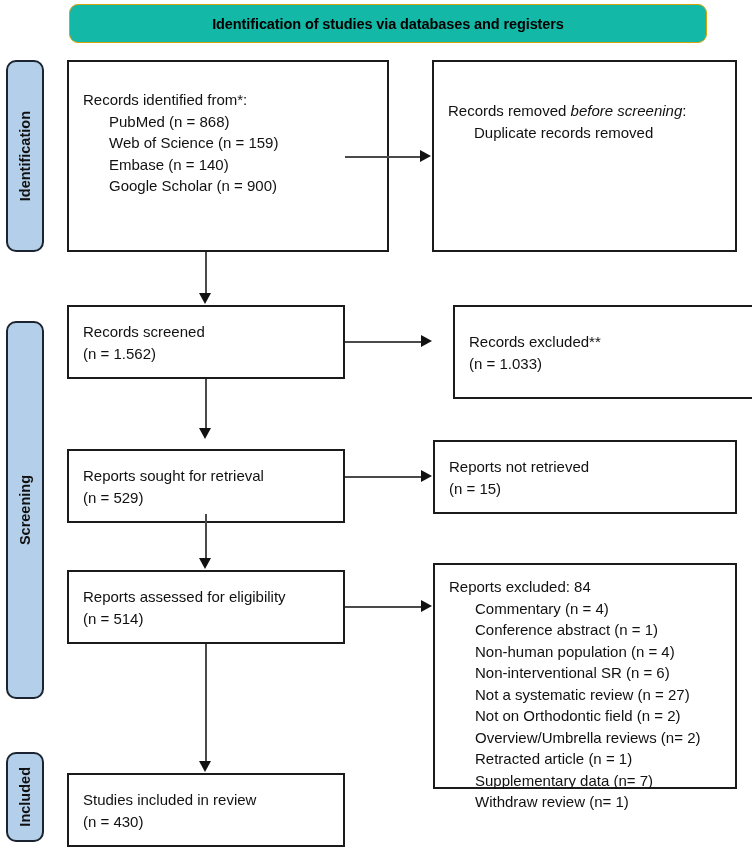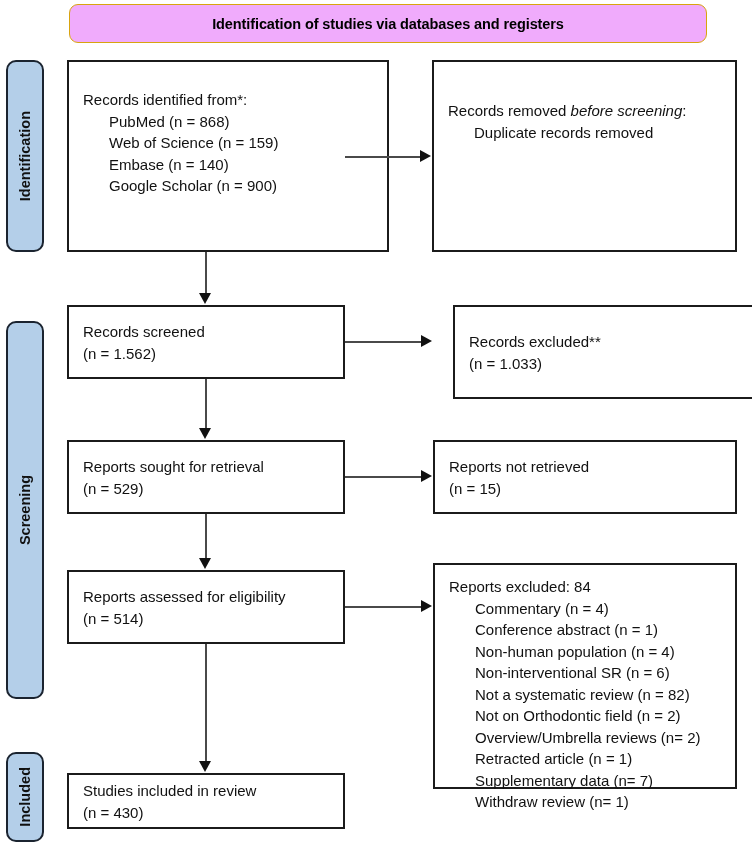--- a/index.html
+++ b/index.html
@@ -22,21 +22,21 @@
     height: 856px;
   }
   .abs { position: absolute; box-sizing: border-box; }
 
   
   .banner {
     left: 69px;
     top: 4px;
     width: 638px;
     height: 39px;
-    background: #f0abfc;
+    background: #14b8a6;
     border: 1px solid #d8a40e;
     border-radius: 9px;
     display: flex;
     align-items: center;
     justify-content: center;
   }
   .banner-text {
     font-size: 14.5px;
     font-weight: bold;
     letter-spacing: -0.1px;
@@ -82,25 +82,25 @@
   }
   .box-line { white-space: pre; }
   .indent { padding-left: 26px; }
   .ital { font-style: italic; }
 
   
   .box-records-identified { left: 67px; top: 60px;  width: 322px; height: 192px; }
   .box-records-removed    { left: 432px; top: 60px; width: 305px; height: 192px; }
   .box-records-screened   { left: 67px; top: 305px; width: 278px; height: 74px; padding-left: 40px; }
   .box-records-excluded   { left: 433px; top: 305px; width: 304px; height: 94px; margin-left: 20px; }
-  .box-reports-sought     { left: 67px; top: 440px; width: 278px; height: 74px; }
+  .box-reports-sought     { left: 67px; top: 449px; width: 278px; height: 74px; }
   .box-reports-notretr    { left: 433px; top: 440px; width: 304px; height: 74px; }
   .box-reports-assessed   { left: 67px; top: 570px; width: 278px; height: 74px; padding-left: 20px; }
   .box-reports-excluded   { left: 433px; top: 563px; width: 304px; height: 226px; }
-  .box-studies-included   { left: 67px; top: 773px; width: 278px; height: 56px; }
+  .box-studies-included   { left: 67px; top: 773px; width: 278px; height: 74px; }
 
   
   .v-center { top: 50%; transform: translateY(-50%); }
   .v-top-ident { top: 27px; }
   .v-top-removed { top: 38px; }
   .v-top-exclist { top: 11px; }
 
   
   .hline {
     background: #4a4a4a;
@@ -214,21 +214,21 @@
     </div>
   </div>
 
   <div class="abs box box-reports-excluded">
     <div class="box-inner v-top-exclist">
       <div class="box-line">Reports excluded: 84</div>
       <div class="box-line indent">Commentary (n = 4)</div>
       <div class="box-line indent">Conference abstract (n = 1)</div>
       <div class="box-line indent">Non-human population (n = 4)</div>
       <div class="box-line indent">Non-interventional SR (n = 6)</div>
-      <div class="box-line indent">Not a systematic review (n = 82)</div>
+      <div class="box-line indent">Not a systematic review (n = 27)</div>
       <div class="box-line indent">Not on Orthodontic field (n = 2)</div>
       <div class="box-line indent">Overview/Umbrella reviews (n= 2)</div>
       <div class="box-line indent">Retracted article (n = 1)</div>
       <div class="box-line indent">Supplementary data (n= 7)</div>
       <div class="box-line indent">Withdraw review (n= 1)</div>
     </div>
   </div>
 
   <div class="abs box box-studies-included">
     <div class="box-inner v-center">

